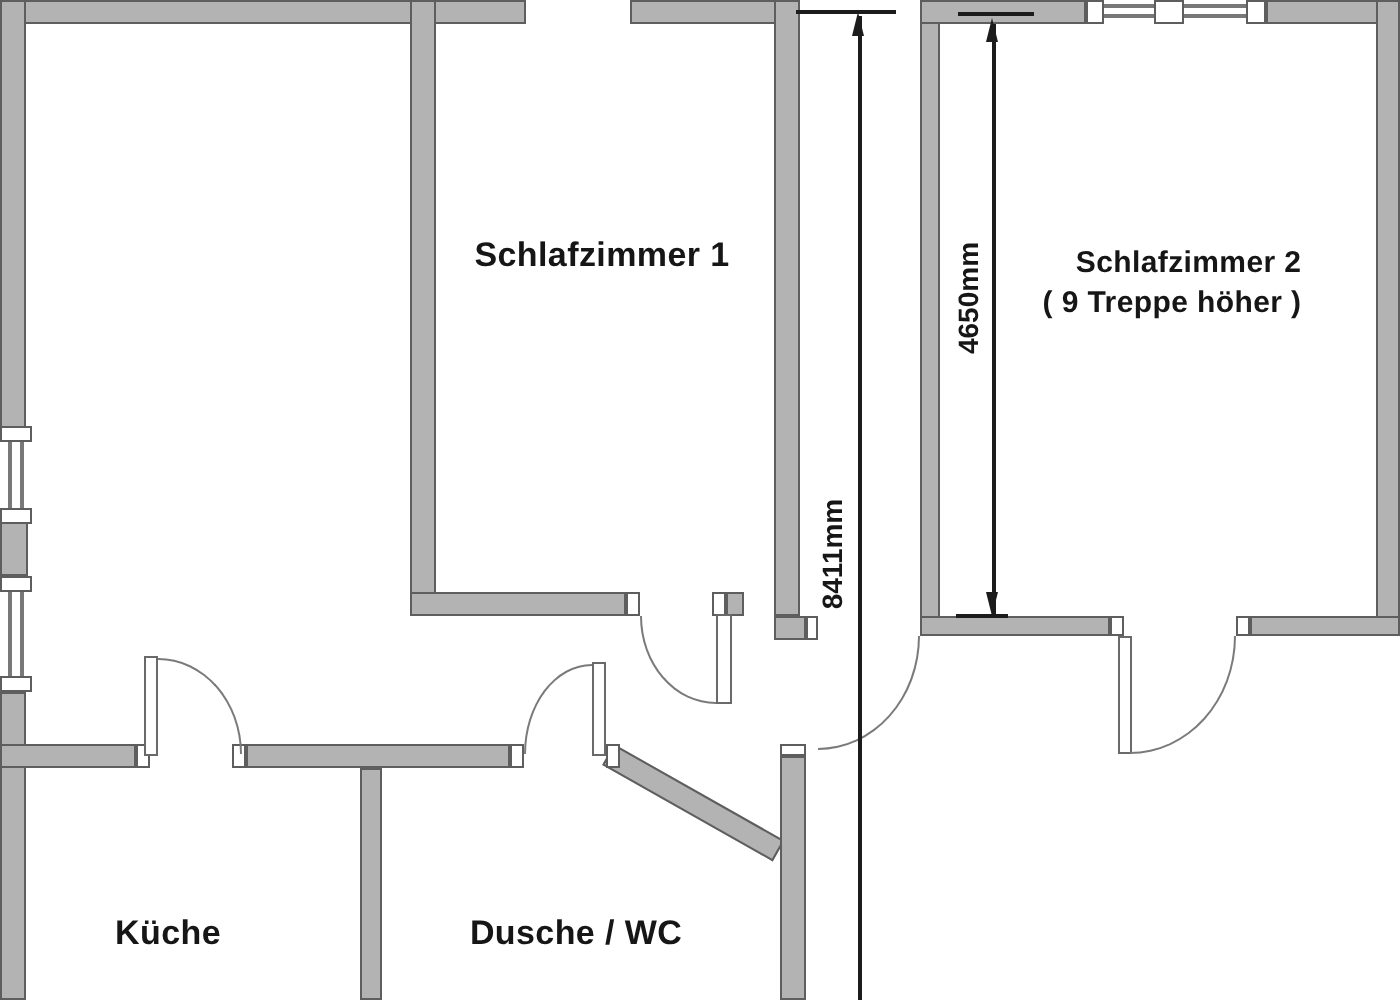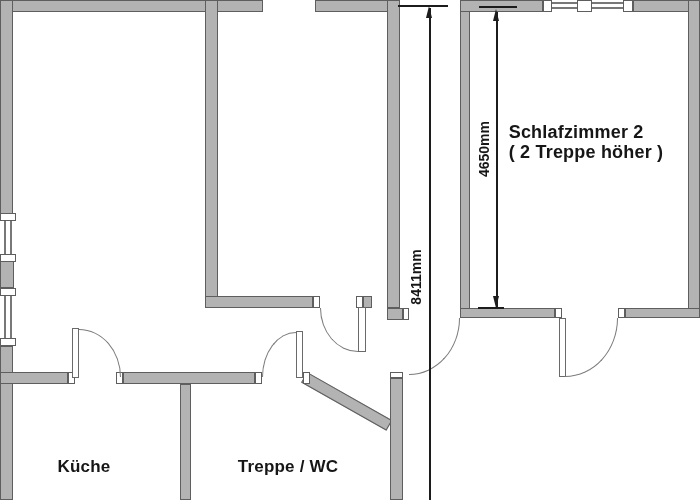--- a/index.html
+++ b/index.html
@@ -20,21 +20,21 @@
   .arc.sw { border-bottom:1.5px solid var(--arc,#7a7a7a); border-left:1.5px solid var(--arc,#7a7a7a); border-bottom-left-radius:100% 100%; }
   .arc.se { border-bottom:1.5px solid var(--arc,#7a7a7a); border-right:1.5px solid var(--arc,#7a7a7a); border-bottom-right-radius:100% 100%; }
   .dline { position:absolute; background:var(--dim,#1c1c1c); }
   .arr { position:absolute; width:0; height:0; }
   .arr.up   { border-left:3.5px solid transparent; border-right:3.5px solid transparent; border-bottom:12px solid var(--dim,#1c1c1c); }
   .arr.down { border-left:3.5px solid transparent; border-right:3.5px solid transparent; border-top:12px solid var(--dim,#1c1c1c); }
   .room-label {
     position:absolute; transform:translate(-50%,-50%);
     font-weight:bold; font-size:17px; color:var(--txt,#161616); white-space:nowrap; letter-spacing:0.2px;
   }
-  .room-label.two { text-align:left; font-size:18px; line-height:20px; }
+  .room-label.two { text-align:right; font-size:15px; line-height:20px; }
   .dim-label {
     position:absolute; transform:translate(-50%,-50%) rotate(-90deg);
     font-weight:bold; font-size:14px; color:var(--txt,#161616); white-space:nowrap;
   }
 </style>
 </head>
 <body>
 
 <div class="plan">
 
@@ -104,20 +104,21 @@
   <div class="arr up" style="left:425.5px;top:6px"></div>
   <div class="dim-label" style="left:416px;top:277px">8411mm</div>
 
   <div class="dline" style="left:479px;top:6px;width:38px;height:1.5px"></div>
   <div class="dline" style="left:478px;top:307px;width:26px;height:1.5px"></div>
   <div class="dline" style="left:496px;top:12px;width:1.5px;height:296px"></div>
   <div class="arr up" style="left:492.5px;top:9px"></div>
   <div class="arr down" style="left:492.5px;top:296px"></div>
   <div class="dim-label" style="left:484px;top:149px">4650mm</div>
 
+  <div class="room-label" style="left:301px;top:128px">Schlafzimmer 1</div>
   <div class="room-label two" style="left:586px;top:142px">
     <div>Schlafzimmer 2</div>
-    <div>( 2 Treppe höher )</div>
+    <div>( 9 Treppe höher )</div>
   </div>
   <div class="room-label" style="left:84px;top:467px">Küche</div>
-  <div class="room-label" style="left:288px;top:467px">Treppe / WC</div>
+  <div class="room-label" style="left:288px;top:467px">Dusche / WC</div>
 
 </div>
 
 </body></html>

